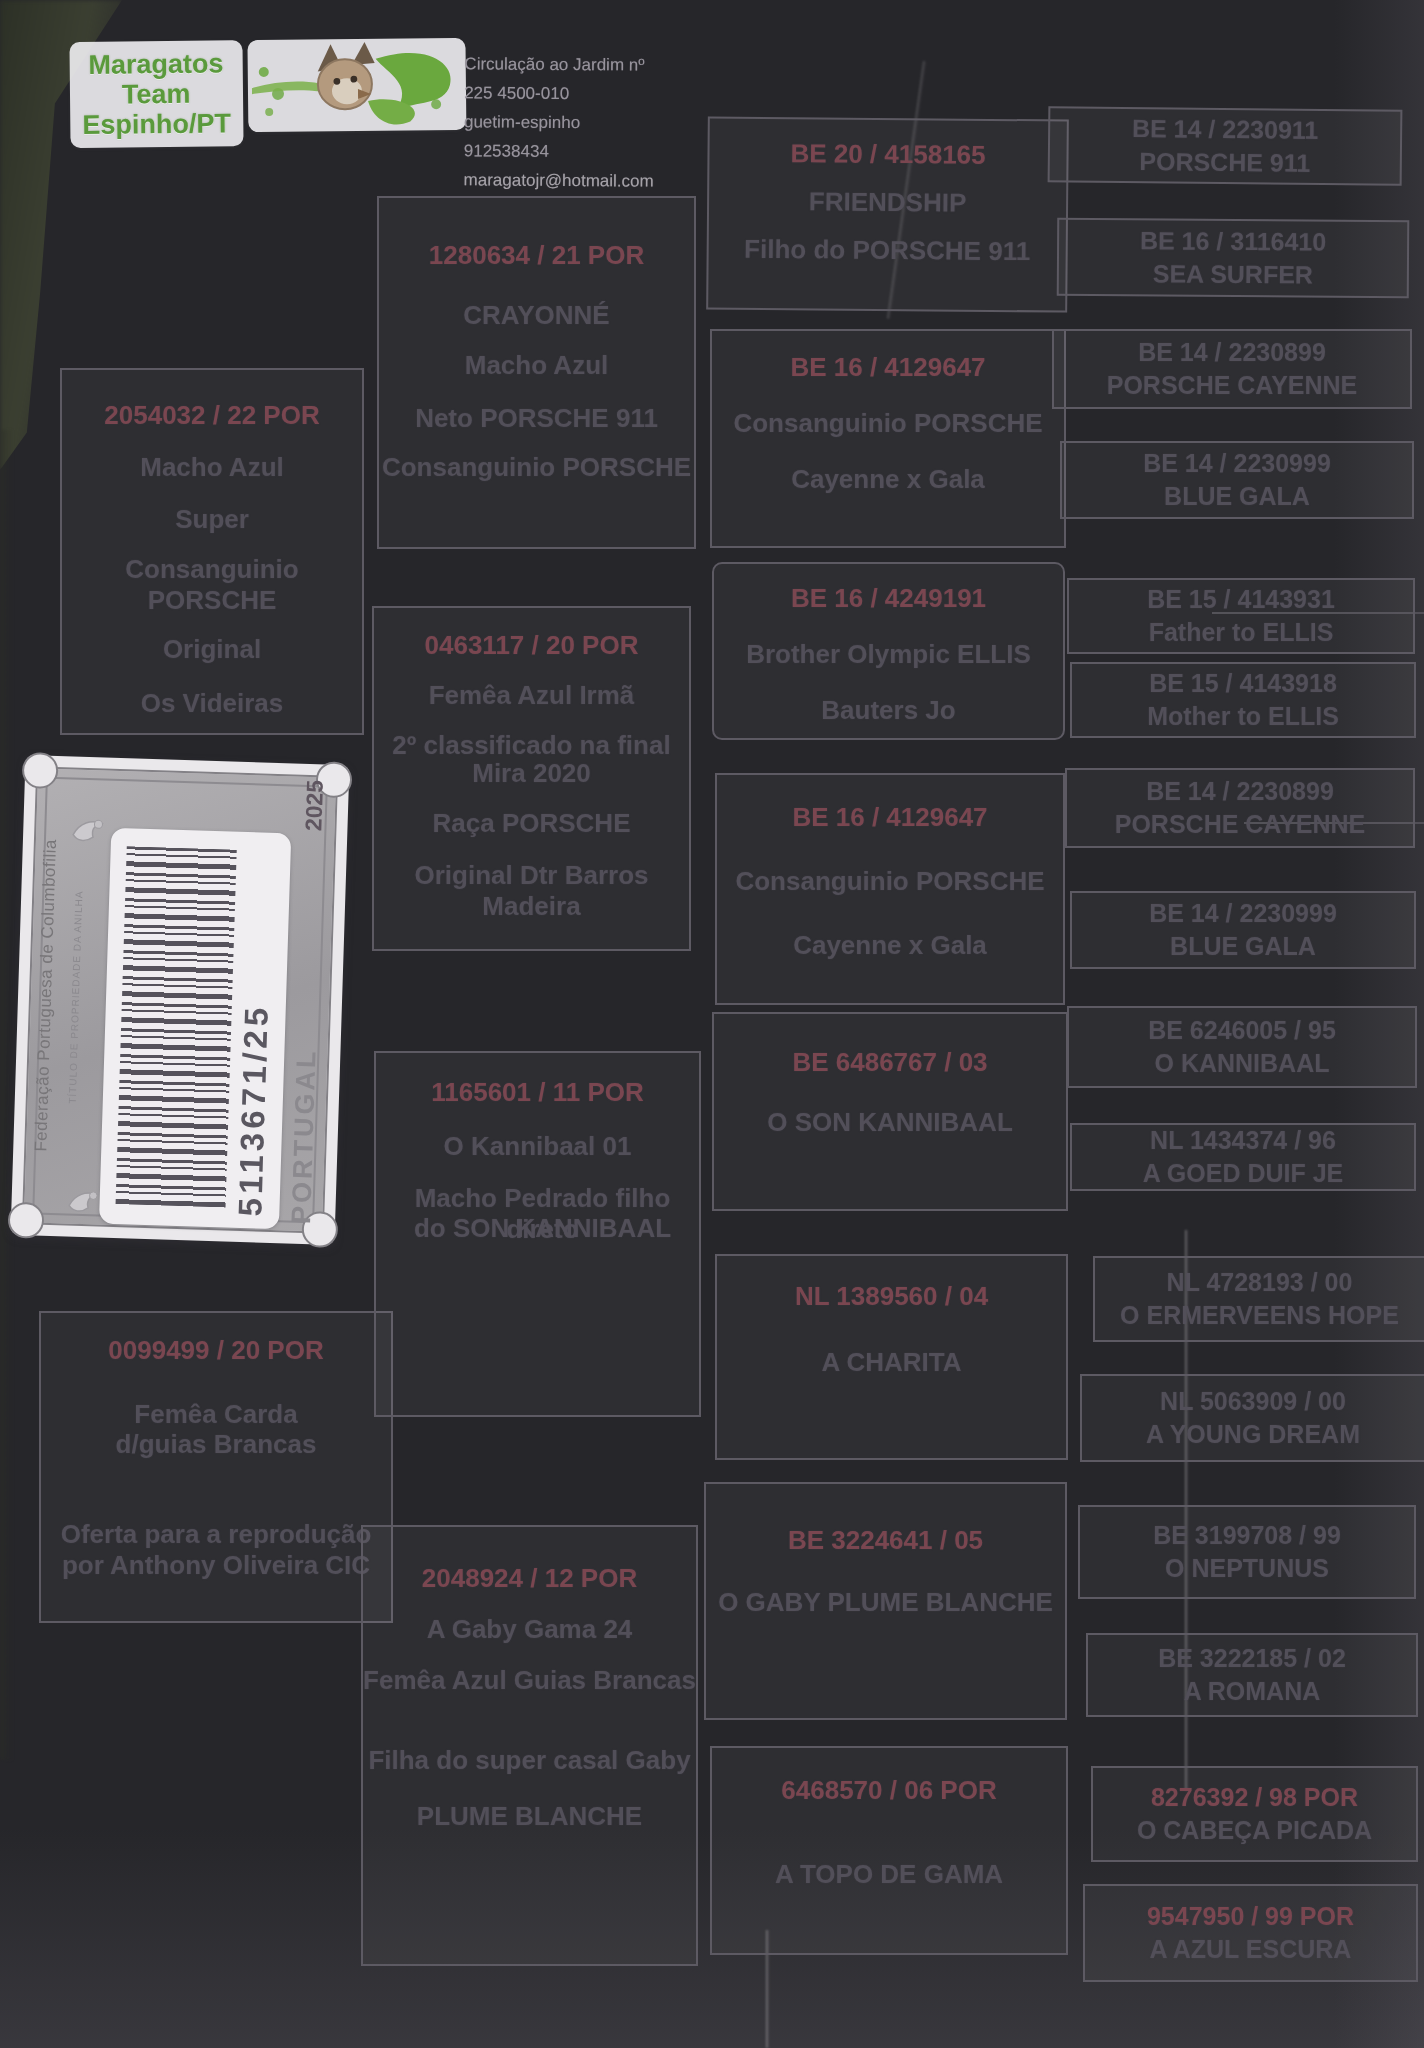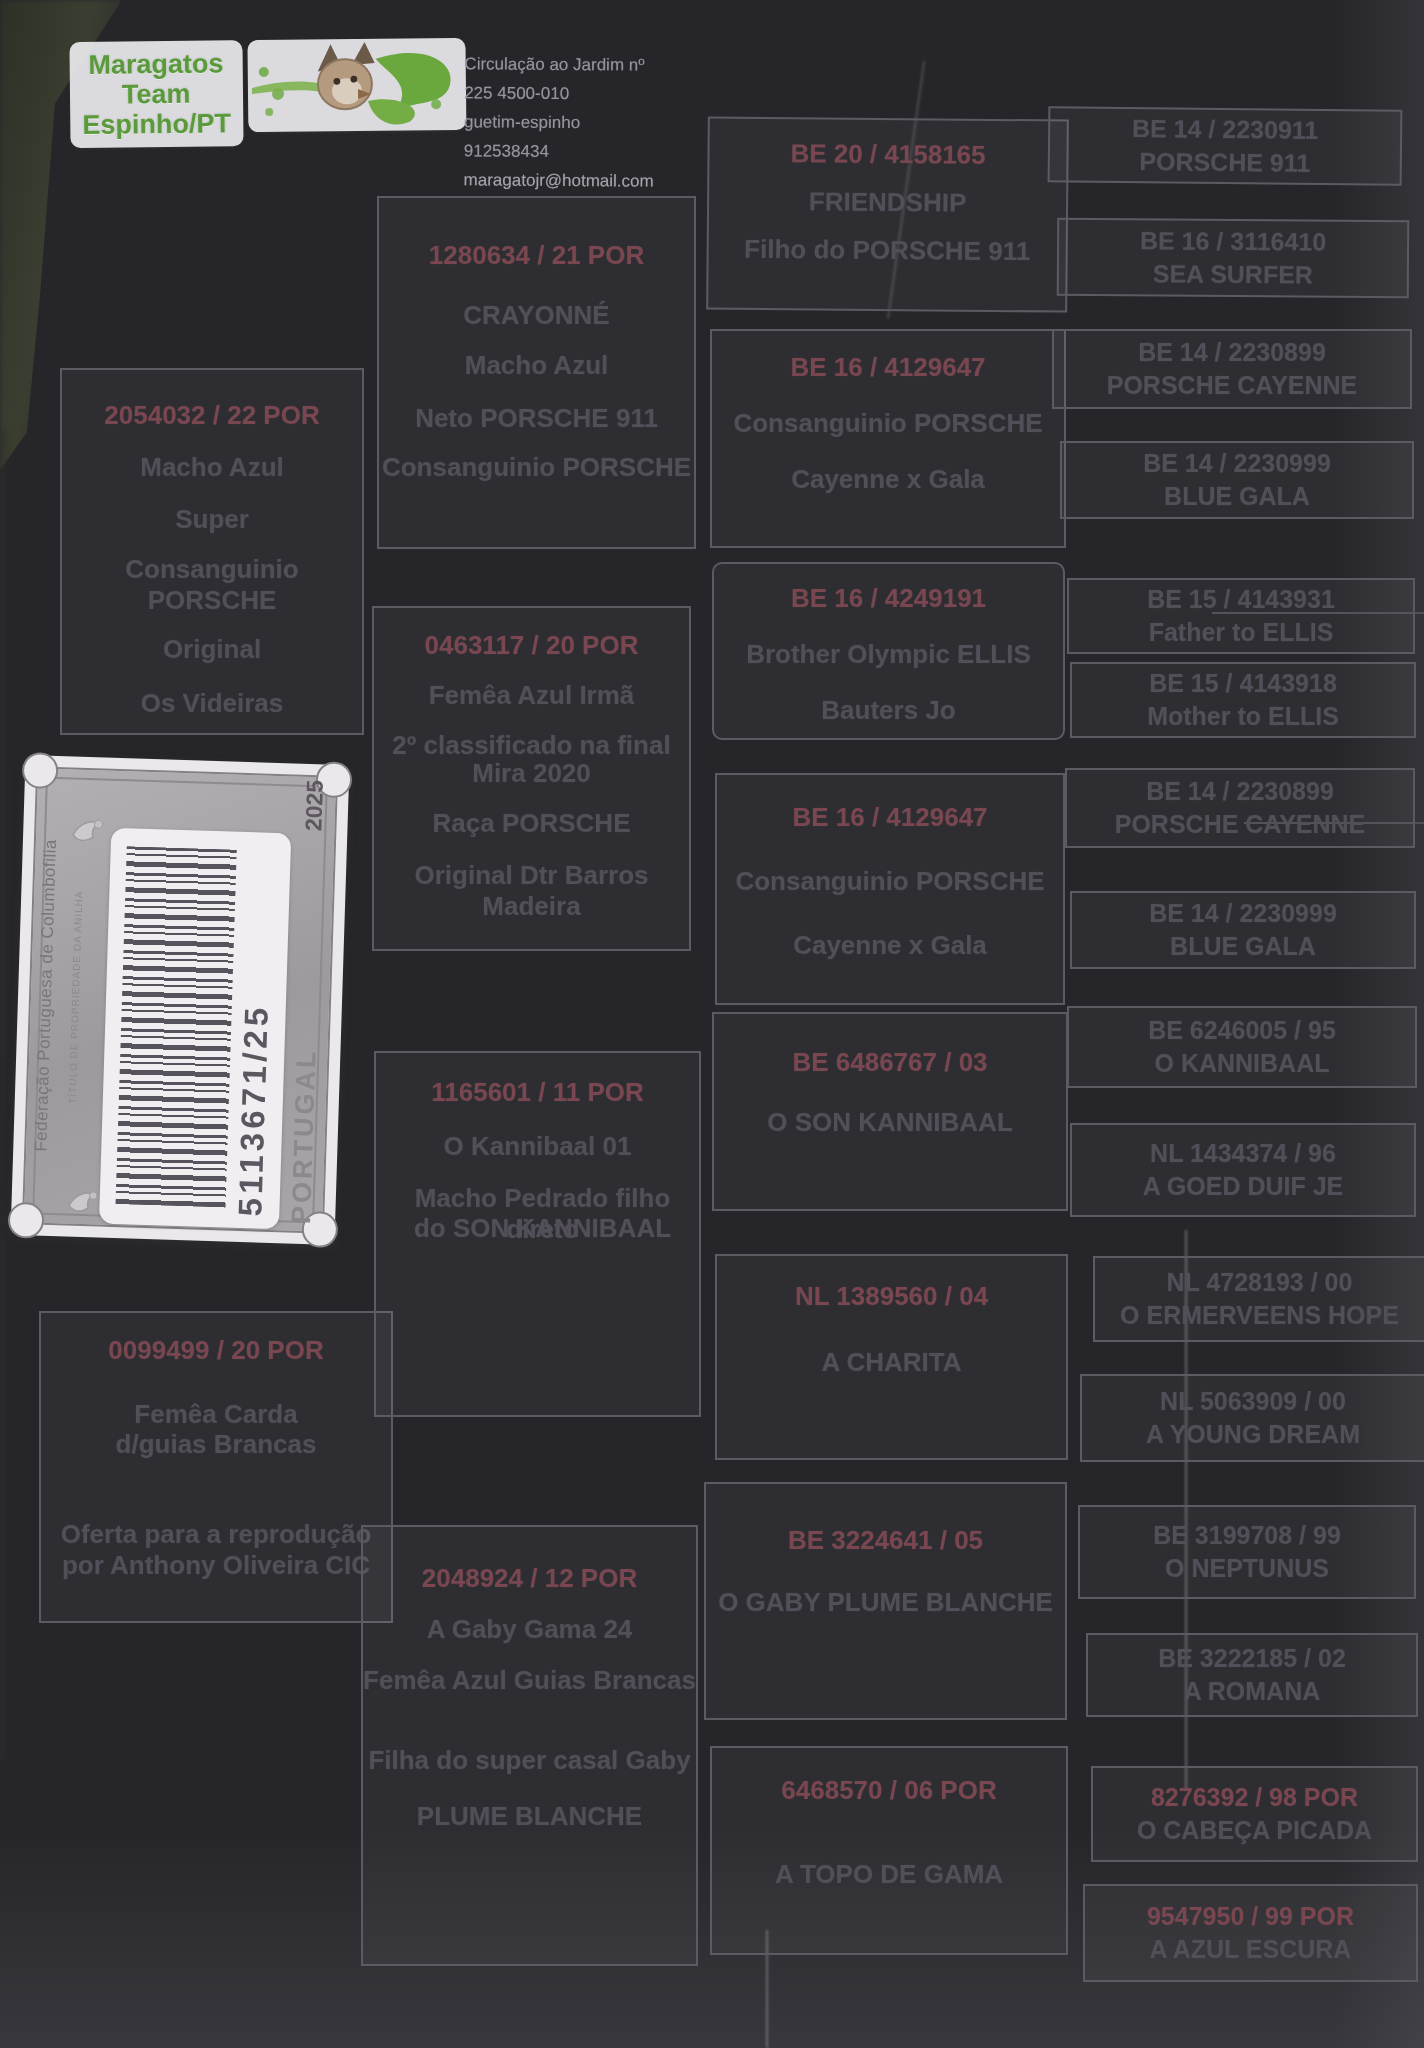--- a/index.html
+++ b/index.html
@@ -243,21 +243,21 @@
     <span class="ln">PORSCHE CAYENNE</span>
   </div>
   <div class="bx flexbox c4" style="left:1070px;top:891px;width:346px;height:78px;">
     <span class="ln">BE 14 / 2230999</span>
     <span class="ln">BLUE GALA</span>
   </div>
   <div class="bx flexbox c4" style="left:1067px;top:1006px;width:350px;height:82px;">
     <span class="ln">BE 6246005 / 95</span>
     <span class="ln">O KANNIBAAL</span>
   </div>
-  <div class="bx flexbox c4" style="left:1070px;top:1123px;width:346px;height:94px;">
+  <div class="bx flexbox c4" style="left:1070px;top:1123px;width:346px;height:68px;">
     <span class="ln">NL 1434374 / 96</span>
     <span class="ln">A GOED DUIF JE</span>
   </div>
   <div class="bx flexbox c4" style="left:1093px;top:1256px;width:331px;height:86px;border-right:none;">
     <span class="ln">NL 4728193 / 00</span>
     <span class="ln">O ERMERVEENS HOPE</span>
   </div>
   <div class="bx flexbox c4" style="left:1080px;top:1374px;width:344px;height:88px;border-right:none;">
     <span class="ln">NL 5063909 / 00</span>
     <span class="ln">A YOUNG DREAM</span>

